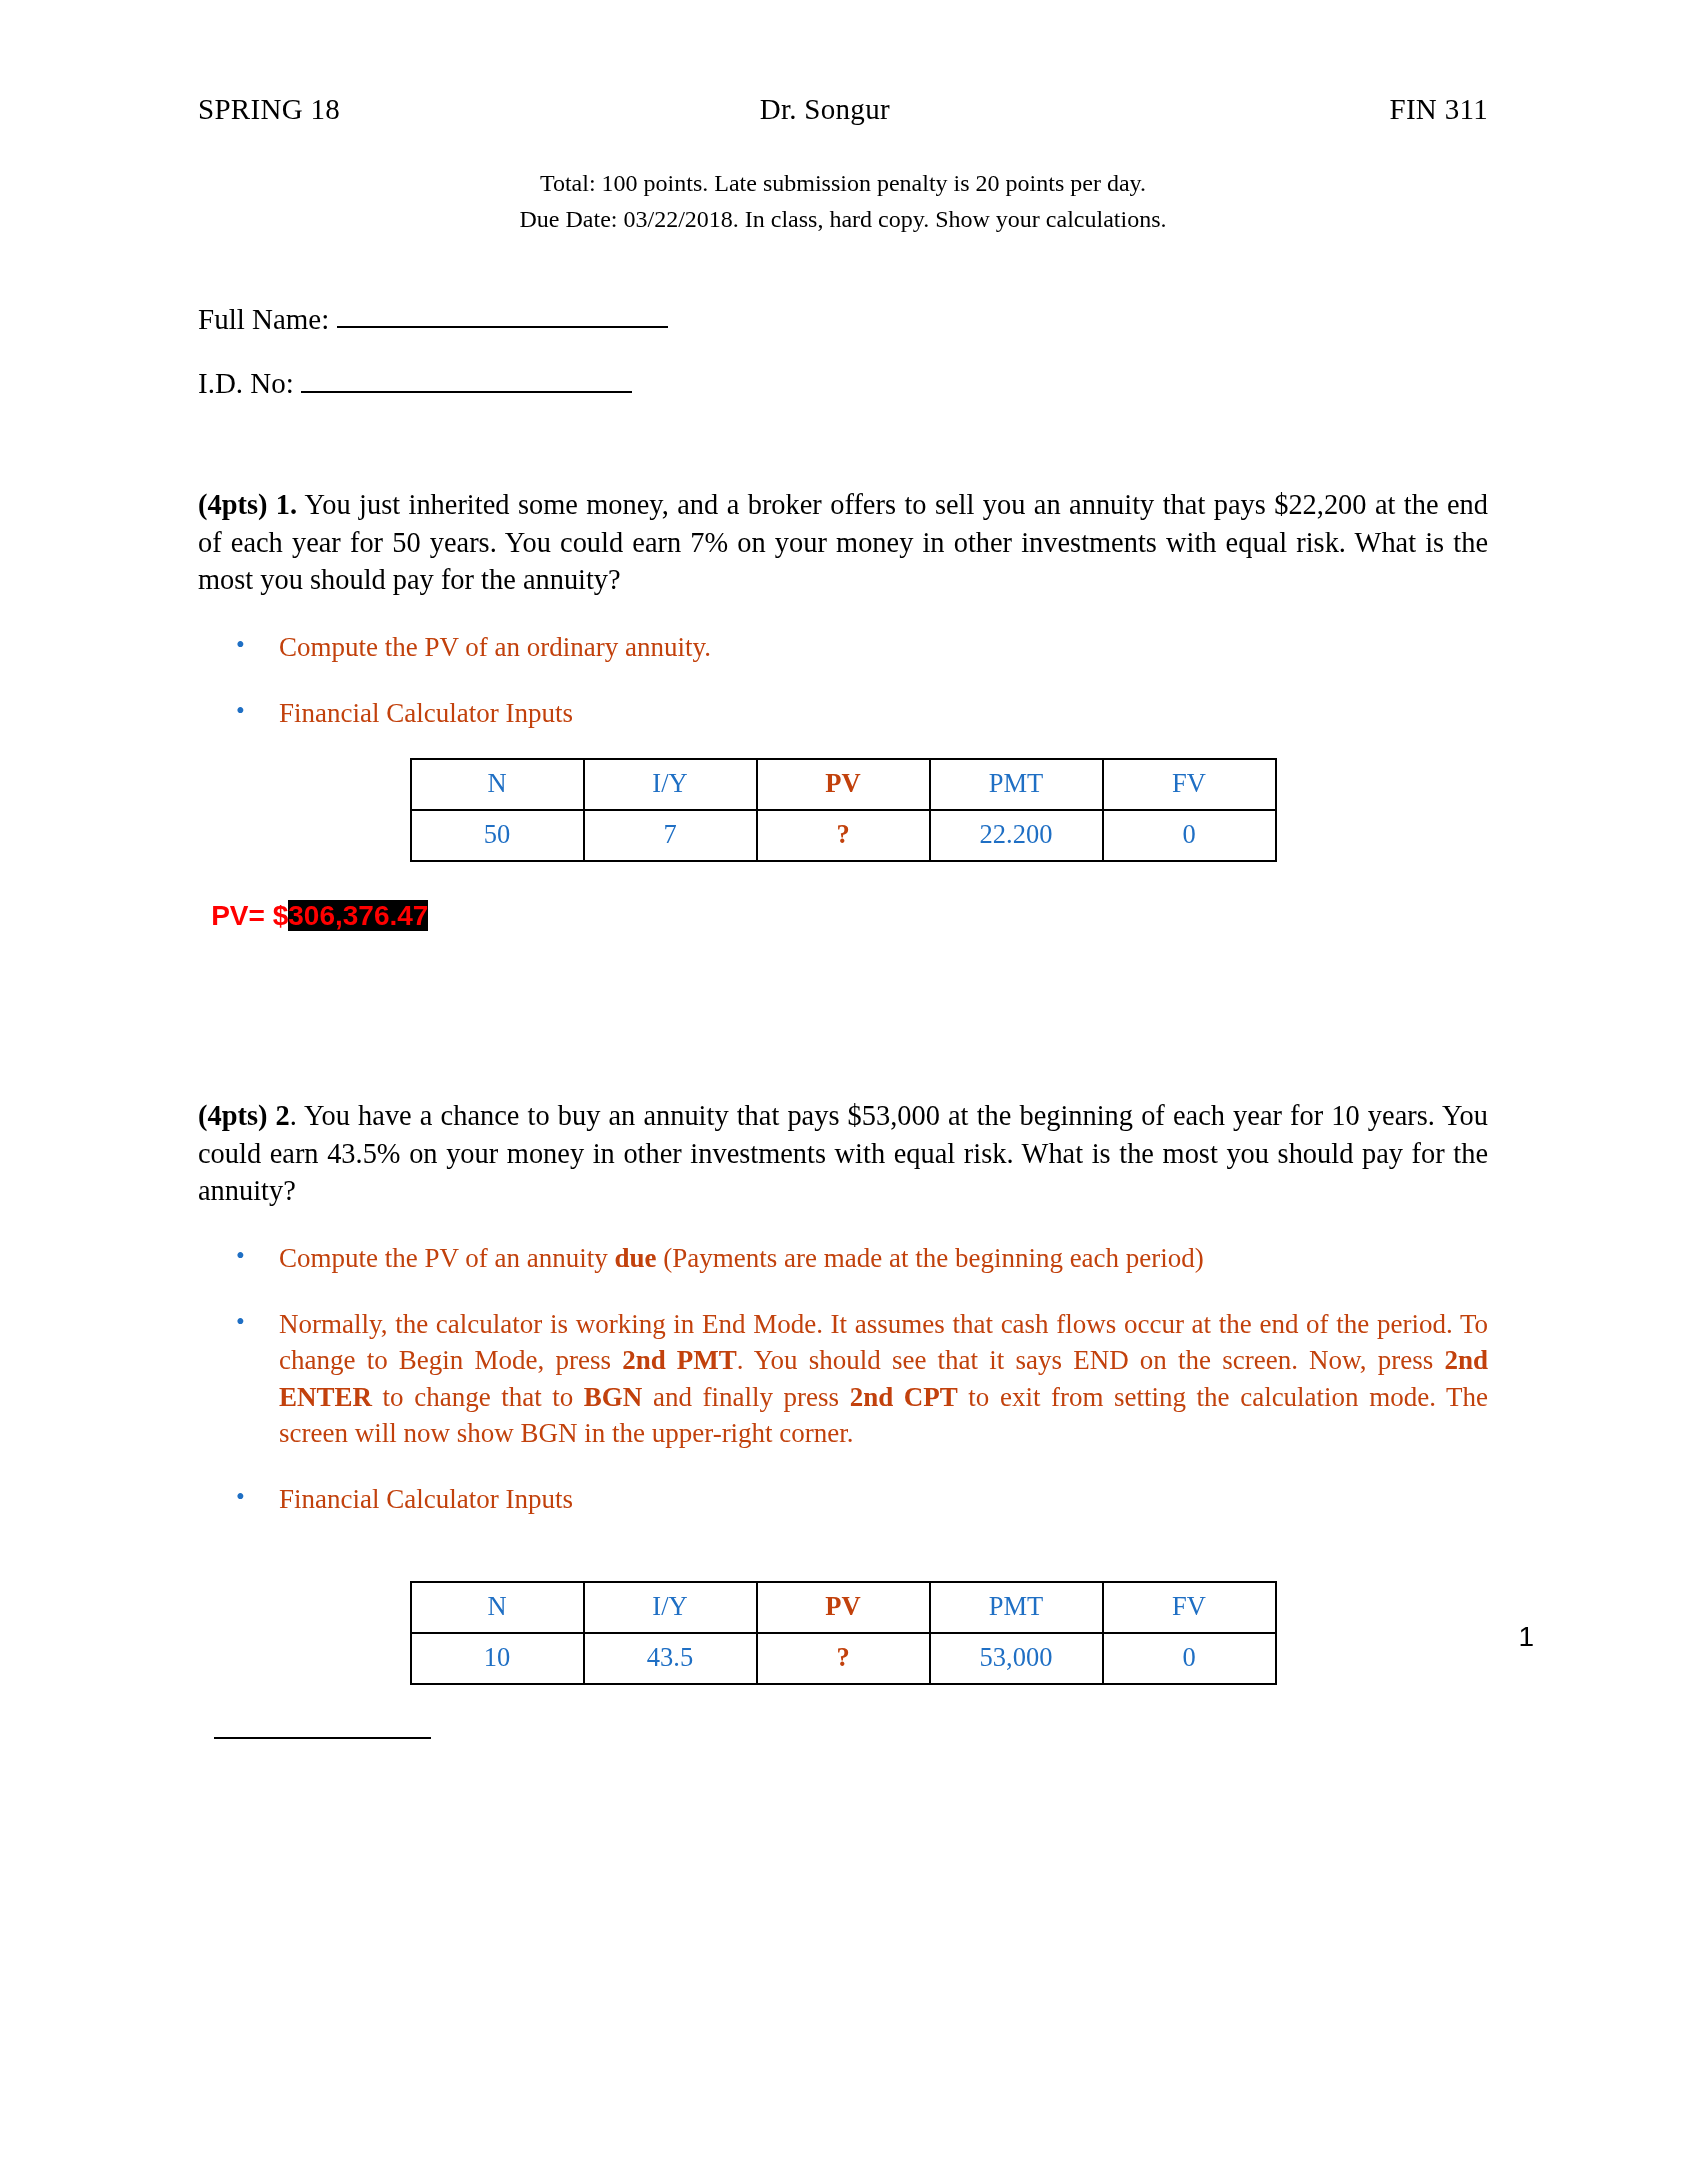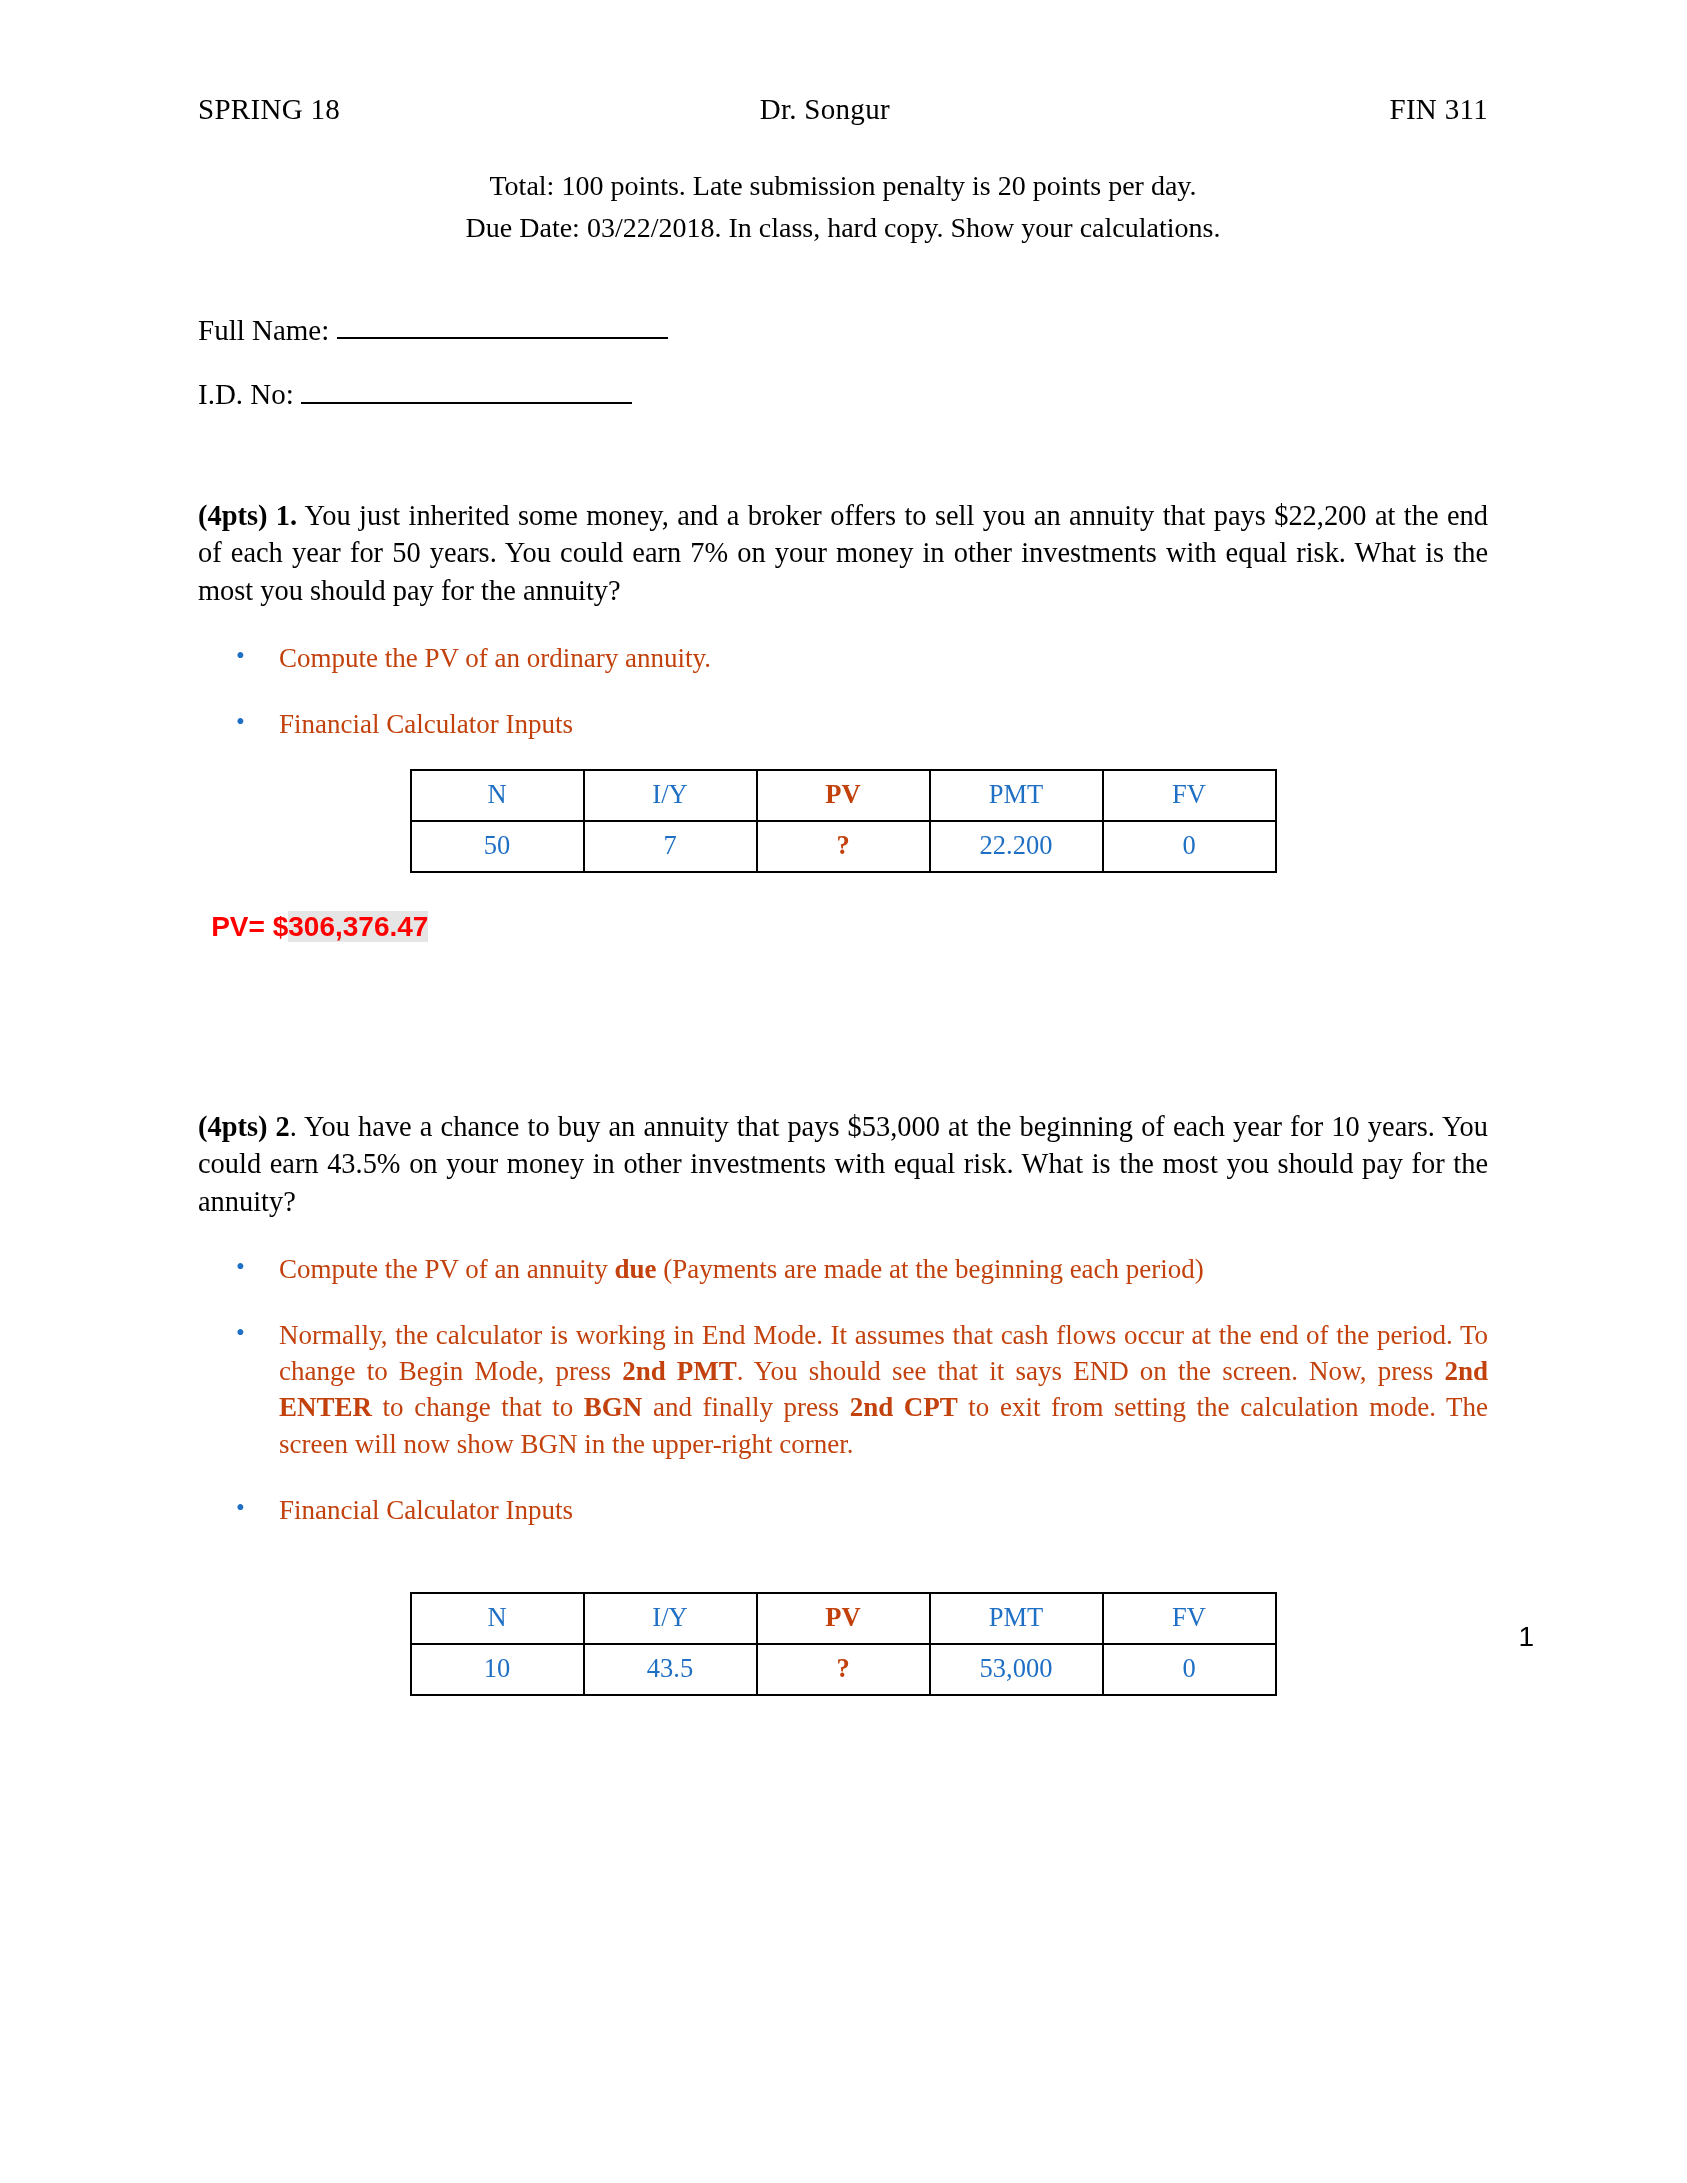--- a/index.html
+++ b/index.html
@@ -47,21 +47,21 @@
   .title-block {
     text-align: center;
     margin-top: 41px;
   }
   .hw-title {
     font-size: 28px;
     font-weight: bold;
     line-height: 1.25;
   }
   .hw-sub {
-    font-size: 28px;
+    font-size: 24px;
     line-height: 1.35;
     margin-top: 4px;
   }
 
   
   .field-block { margin-top: 64px; }
   .field-row {
     font-size: 29px;
     line-height: 1.1;
     margin-bottom: 29px;
@@ -142,21 +142,21 @@
   .t2-wrap { margin-top: 64px; }
 
   
   .answer {
     color: #FF0000;
     font-weight: bold;
     font-size: 28px;
     font-family: "Liberation Sans", "DejaVu Sans", sans-serif;
     white-space: nowrap;
   }
-  .answer .hl { background: #e5e5e5; }
+  .answer .hl { background: #000000; }
   .ans1 { margin-top: 38px; margin-left: 13.2px; }
   .ans2 { margin-top: 52px; margin-left: 16px; }
 
   .gap-after-ans1 { height: 165px; }
 
   
   .page-number {
     position: absolute;
     right: 153px;
     bottom: 86px;

